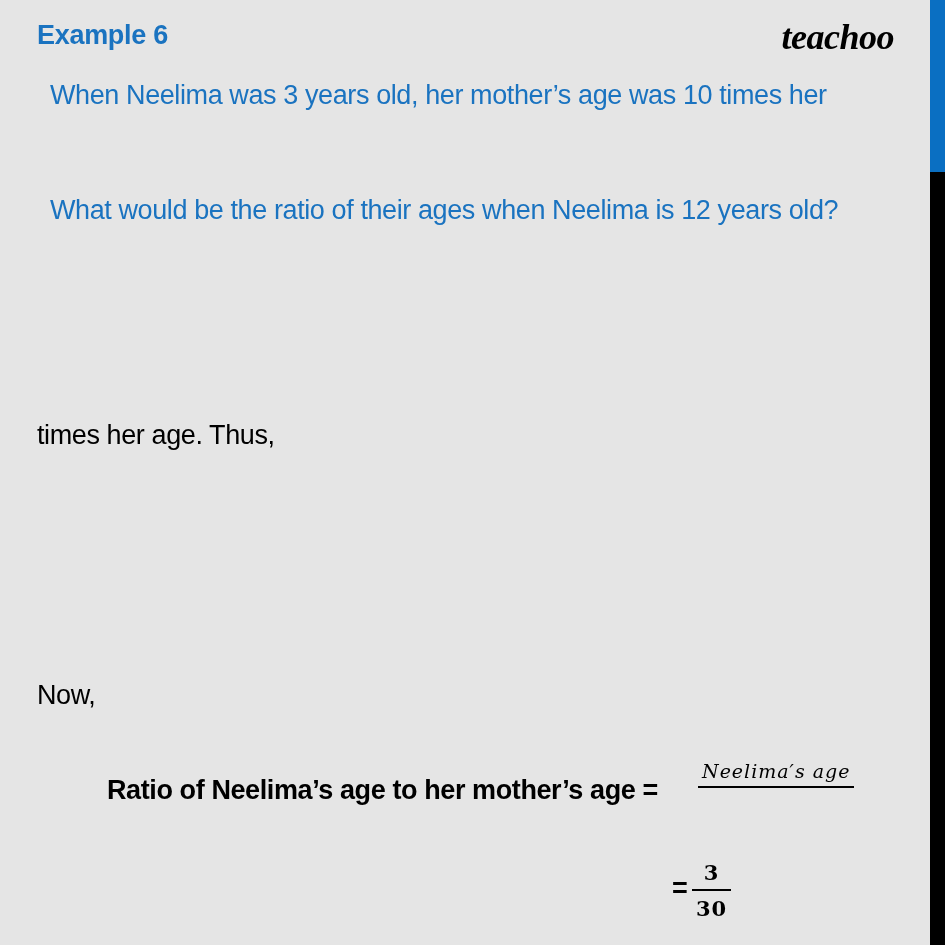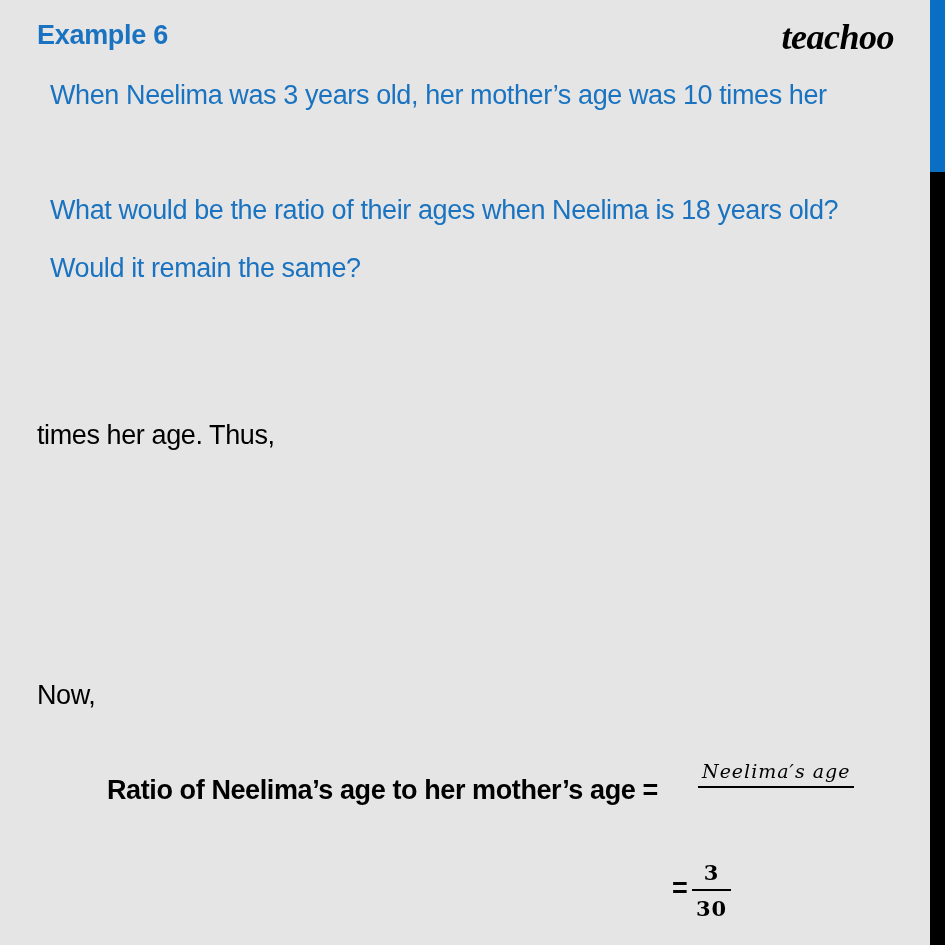--- a/index.html
+++ b/index.html
@@ -26,22 +26,21 @@
     .frac2 .num, .frac2 .den { font-style: normal; font-weight: bold; font-size: 21px; }
   </style>
 </head>
 <body>
 
 <div class="page">
   <div class="title">Example 6</div>
   <div class="logo">teachoo</div>
 
   <div class="q" style="top:80px">When Neelima was 3 years old, her mother’s age was 10 times her</div>
-  <div class="q" style="top:195px">What would be the ratio of their ages when Neelima is 18 years old?</div>
-  <div class="q" style="top:253px">Would it remain the same?</div>
+  <div class="q" style="top:195px">What would be the ratio of their ages when Neelima is 12 years old?</div>
 
   <div class="t" style="left:37px; top:420px">times her age. Thus,</div>
 
 
   <div class="t" style="left:37px; top:680px">Now,</div>
 
   <div class="t b" style="left:107px; top:775px">Ratio of Neelima’s age to her mother’s age =</div>
   <div class="frac" style="left:698px; top:760px">
     <span class="num">Neelima′s age</span>
     <span class="bar"></span>

